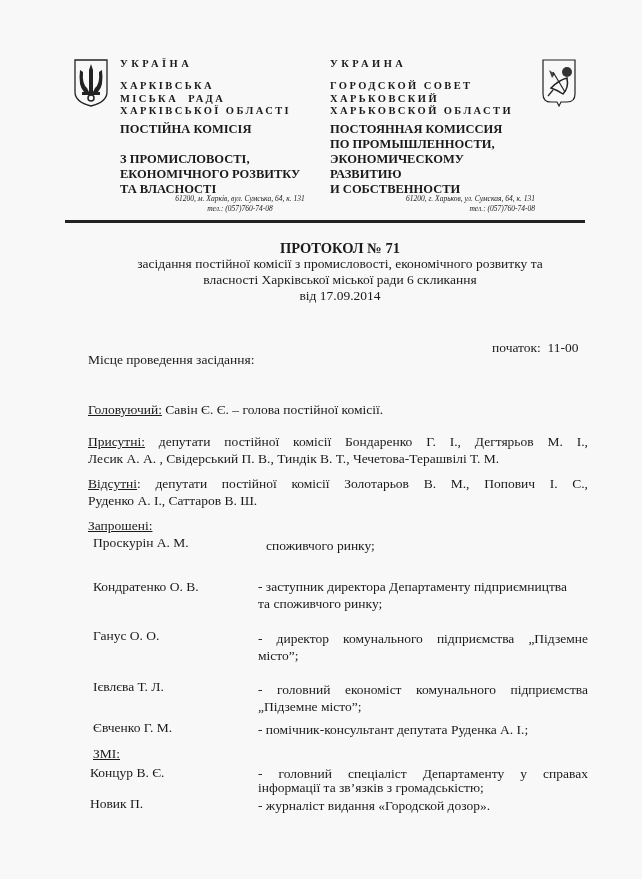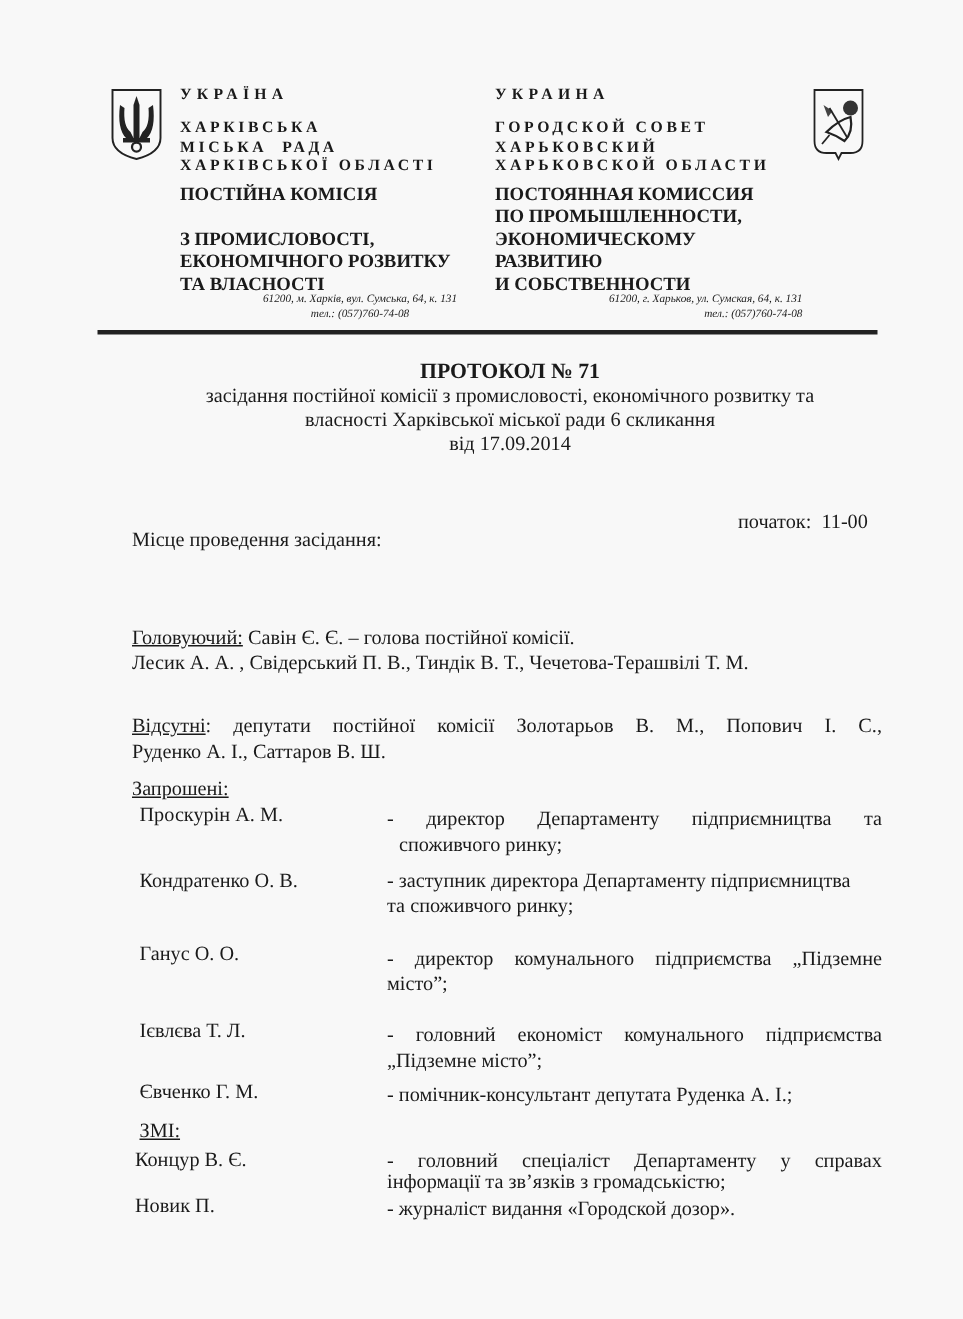--- a/index.html
+++ b/index.html
@@ -99,38 +99,38 @@
   <div class="subtitle">власності Харківської міської ради 6 скликання</div>
   <div class="subtitle">від 17.09.2014</div>
 </div>
 
 <div class="start body-text" style="white-space:pre;">початок:  11-00</div>
 
 <div class="para body-text" style="top:351px;">
   <div>Місце проведення засідання:</div>
 </div>
 
-<div class="para body-text" style="top:401px;margin-top:15px;">
+<div class="para body-text" style="top:401px;">
   <span class="u">Головуючий:</span><span style="white-space:pre;"> Савін Є. Є. – голова постійної комісії.</span>
 </div>
 
 <div class="para body-text" style="top:433px;">
+  <div class="just"><span class="u">Присутні:</span><span> депутати постійної комісії Бондаренко Г. І., Дегтярьов М. І.,</span></div>
   <div>Лесик А. А. , Свідерський П. В., Тиндік В. Т., Чечетова-Терашвілі Т. М.</div>
 </div>
 
 <div class="para body-text" style="top:475px;">
   <div class="just"><span class="u">Відсутні</span><span>: депутати постійної комісії Золотарьов В. М., Попович І. С.,</span></div>
   <div>Руденко А. І., Саттаров В. Ш.</div>
 </div>
 
 <div class="para body-text u" style="top:517px;">Запрошені:</div>
 
 <div class="inv-name body-text" style="top:534px;">Проскурін А. М.</div>
 <div class="inv-role body-text" style="top:537px;">
-  <div class="just">- директор Департаменту підприємництва та</div>
   <div style="padding-left:8px">споживчого ринку;</div>
 </div>
 
 <div class="inv-name body-text" style="top:578px;">Кондратенко О. В.</div>
 <div class="inv-role body-text" style="top:578px;">
   <div>- заступник директора Департаменту підприємництва</div>
   <div>та споживчого ринку;</div>
 </div>
 
 <div class="inv-name body-text" style="top:627px;">Ганус О. О.</div>

